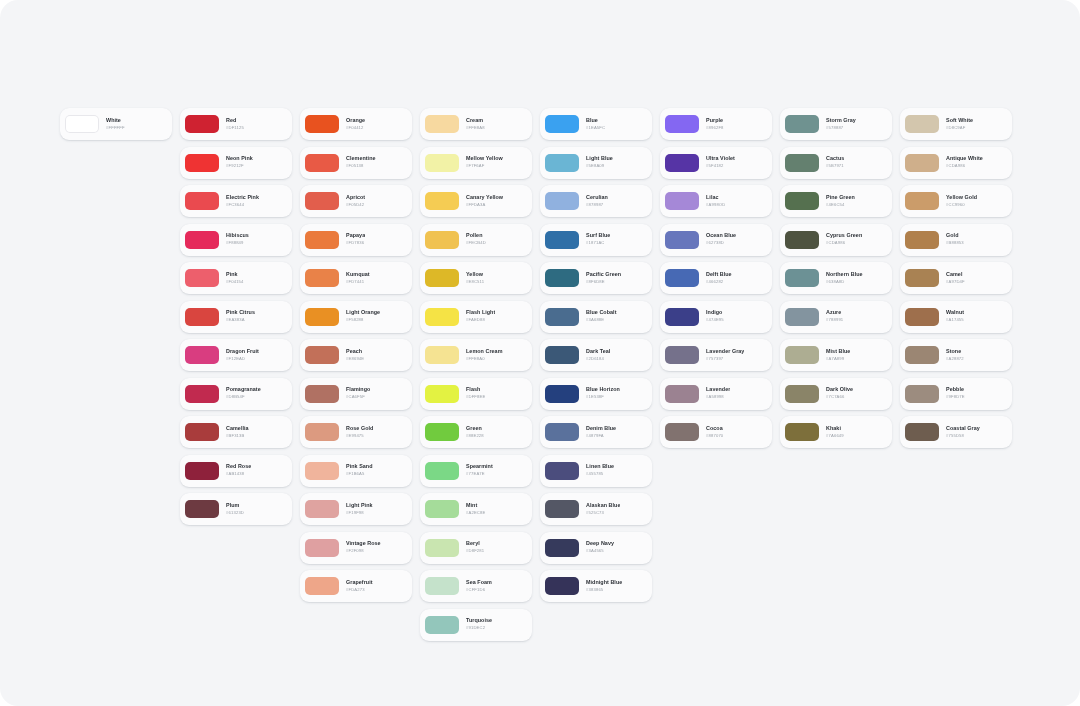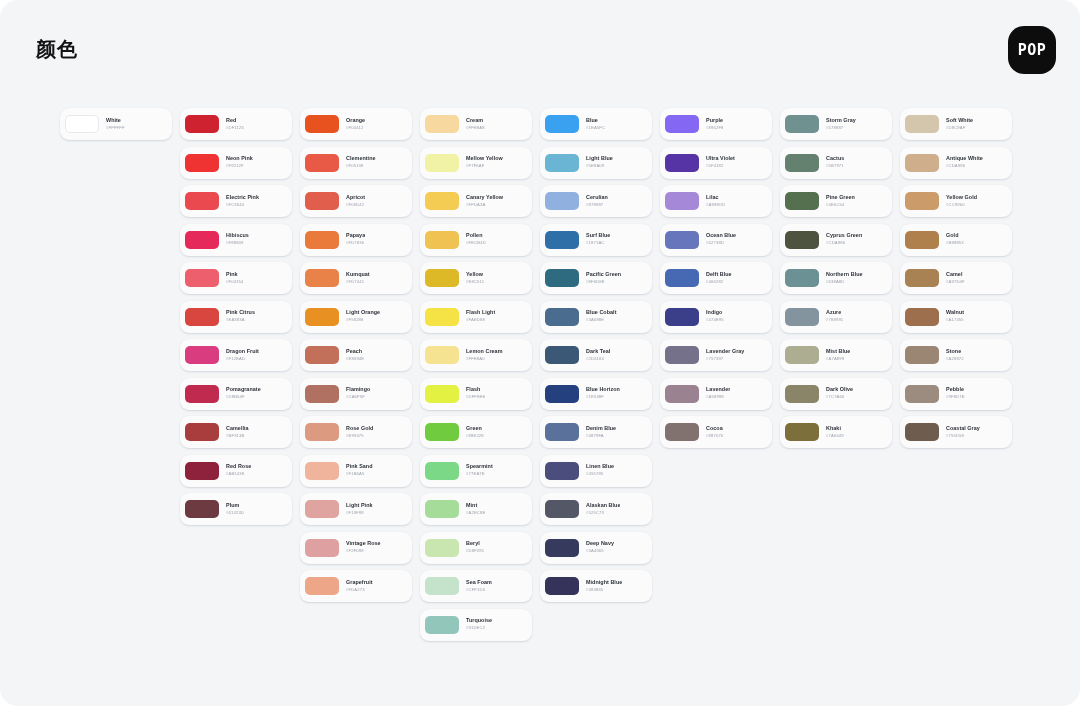--- a/index.html
+++ b/index.html
@@ -114,26 +114,20 @@
     white-space: nowrap;
     letter-spacing: 0.15px;
     margin-top: 0.5px;
   }
 </style>
 </head>
 <body>
 
 <div id="page">
 
-  <div id="header">
-    <div id="page-title">颜色</div>
-    <div id="brand-logo">
-      <span id="brand-logo-text">POP</span>
-    </div>
-  </div>
 
   <div id="palette-grid">
       <div class="palette-column">
         <div class="swatch-card">
           <div class="swatch-chip bordered" style="background: rgb(255, 255, 255);"></div>
           <div class="swatch-text">
             <div class="swatch-name">White</div>
             <div class="swatch-hex">#FFFFFF</div>
           </div>
         </div>

